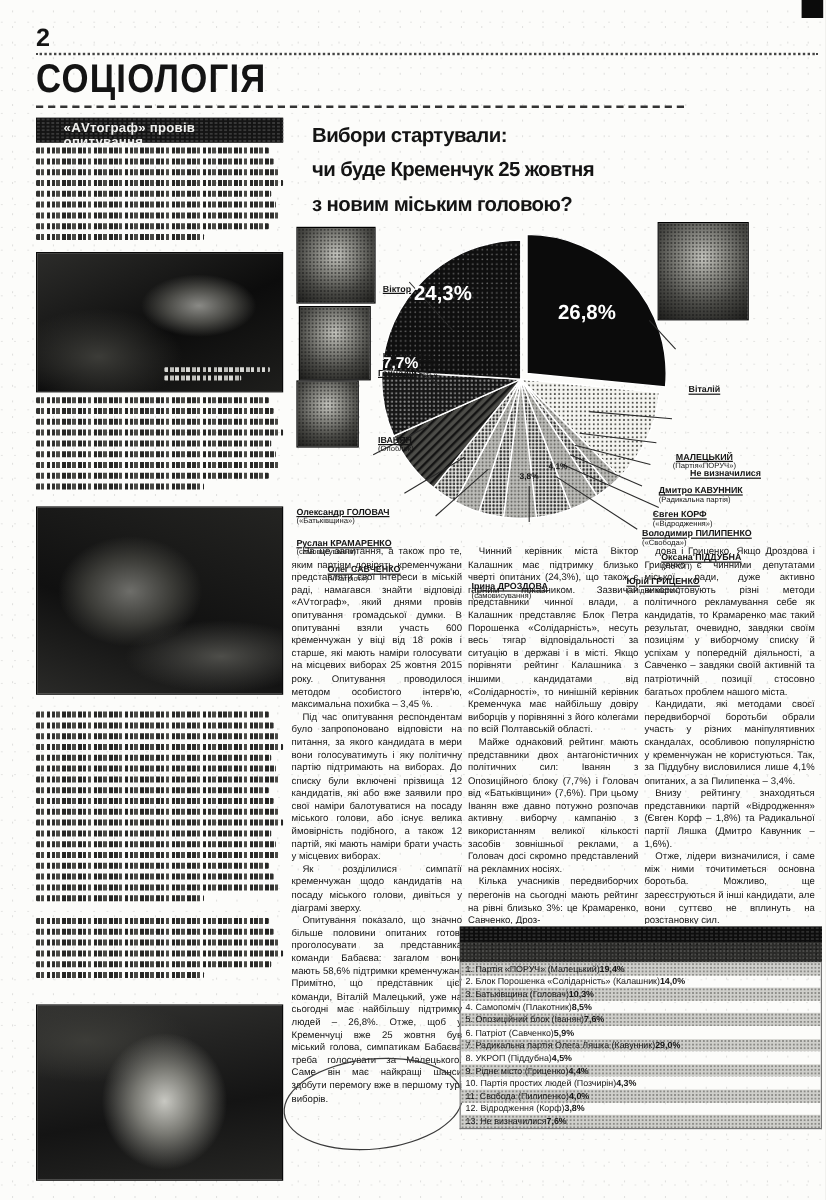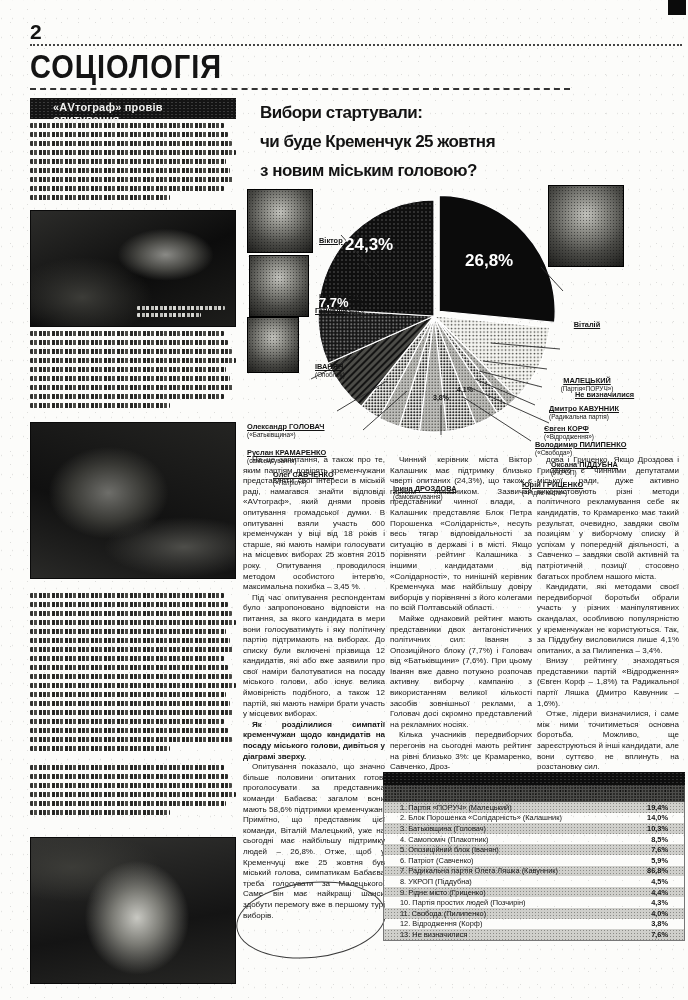--- a/index.html
+++ b/index.html
@@ -62,37 +62,37 @@
   .pie-label .nm{font-size:7.4px;font-weight:bold;text-decoration:underline;margin-top:48px;}
   .pie-label .pt{font-size:6.4px;}
   .pie-label.center{text-align:center;}
   .pv{position:absolute;color:#fff;font-weight:bold;}
   .pv-lg{font-size:17px;} .pv-md{font-size:13px;}
   .pv-sm{font-size:7px;color:#111;font-weight:bold;}
 
   
   .bodycol{position:absolute;width:142px;font-size:8px;line-height:10.6px;text-align:justify;overflow:hidden;}
   .bodycol p{margin:0;text-indent:9px;}
-  .bodycol p.bold{font-weight:bold;}
+  .bodycol p.bold{font-weight:normal;}
   .col-1{left:243px;top:455px;height:515px;}
   .col-2{left:390px;top:455px;height:315px;}
   .col-3{left:537px;top:455px;height:315px;}
   .ellipse-mark{position:absolute;left:236px;top:882px;width:148px;height:74px;
         border:1.6px solid #3a3a3a;border-radius:50%;transform:rotate(-6deg);}
 
   
   .rating-table{position:absolute;left:383px;top:772px;width:302px;}
   .tbl-band1{height:13px;background:#0d0d0d;
         background-image:radial-gradient(#2e2e2e 1px,transparent 1.1px);background-size:4px 3px;}
   .tbl-band2{height:17px;background-color:#2b2b29;
         background-image:radial-gradient(#4d4d4b 1px,transparent 1.1px),radial-gradient(#111 1px,transparent 1.1px);
         background-size:3px 3px,5px 4px;}
   .tbl-rows{border:1px solid #777;border-top:none;}
-  .trow{display:flex;justify-content:space-between;align-items:center;height:10.6px;
-        padding:0 16px;font-size:7.4px;}
+  .trow{display:flex;align-items:center;height:10.6px;
+        padding:0 4px;font-size:7.4px;}
   .trow.shaded{background-color:#cfcfcb;
         background-image:radial-gradient(#8a8a86 .8px,transparent .9px);background-size:3px 3px;}
   .trow .val{font-weight:bold;}
 </style>
 </head>
 <body>
 
 <div id="page">
 
   <div class="page-number">2</div>
@@ -341,21 +341,21 @@
         <div class="trow shaded">
           <span class="lbl">5. Опозиційний блок (Іванян)</span>
           <span class="val">7,6%</span>
         </div>
         <div class="trow">
           <span class="lbl">6. Патріот (Савченко)</span>
           <span class="val">5,9%</span>
         </div>
         <div class="trow shaded">
           <span class="lbl">7. Радикальна партія Олега Ляшка (Кавунник)</span>
-          <span class="val">86,8%</span>
+          <span class="val">29,0%</span>
         </div>
         <div class="trow">
           <span class="lbl">8. УКРОП (Піддубна)</span>
           <span class="val">4,5%</span>
         </div>
         <div class="trow shaded">
           <span class="lbl">9. Рідне місто (Гриценко)</span>
           <span class="val">4,4%</span>
         </div>
         <div class="trow">

